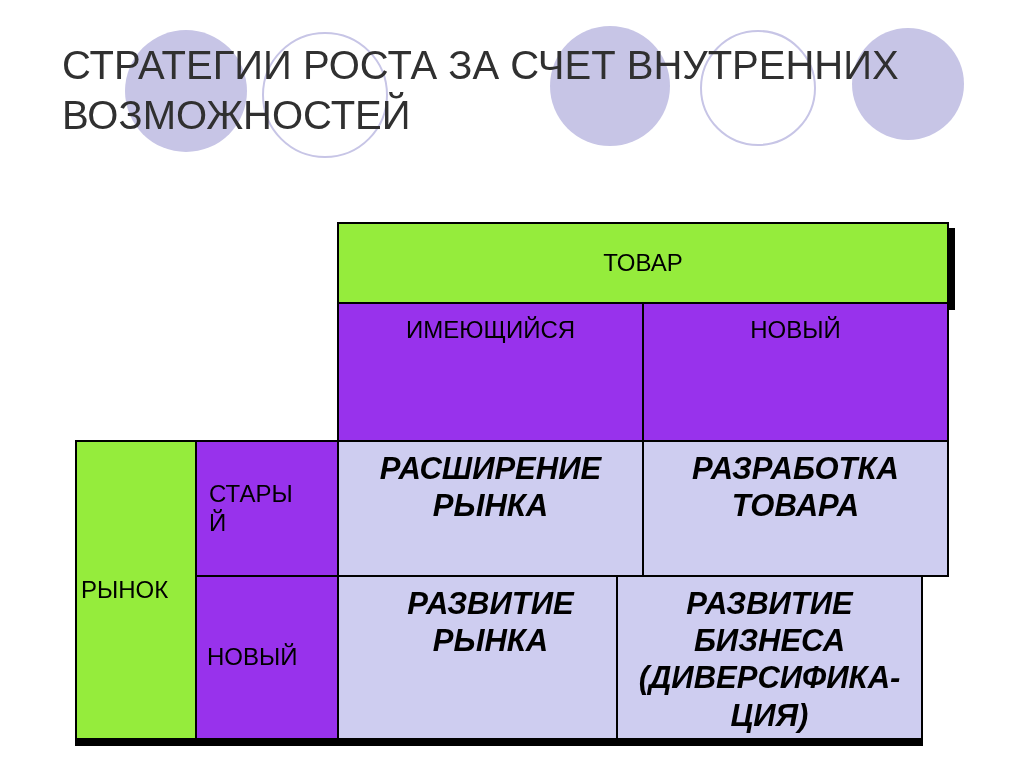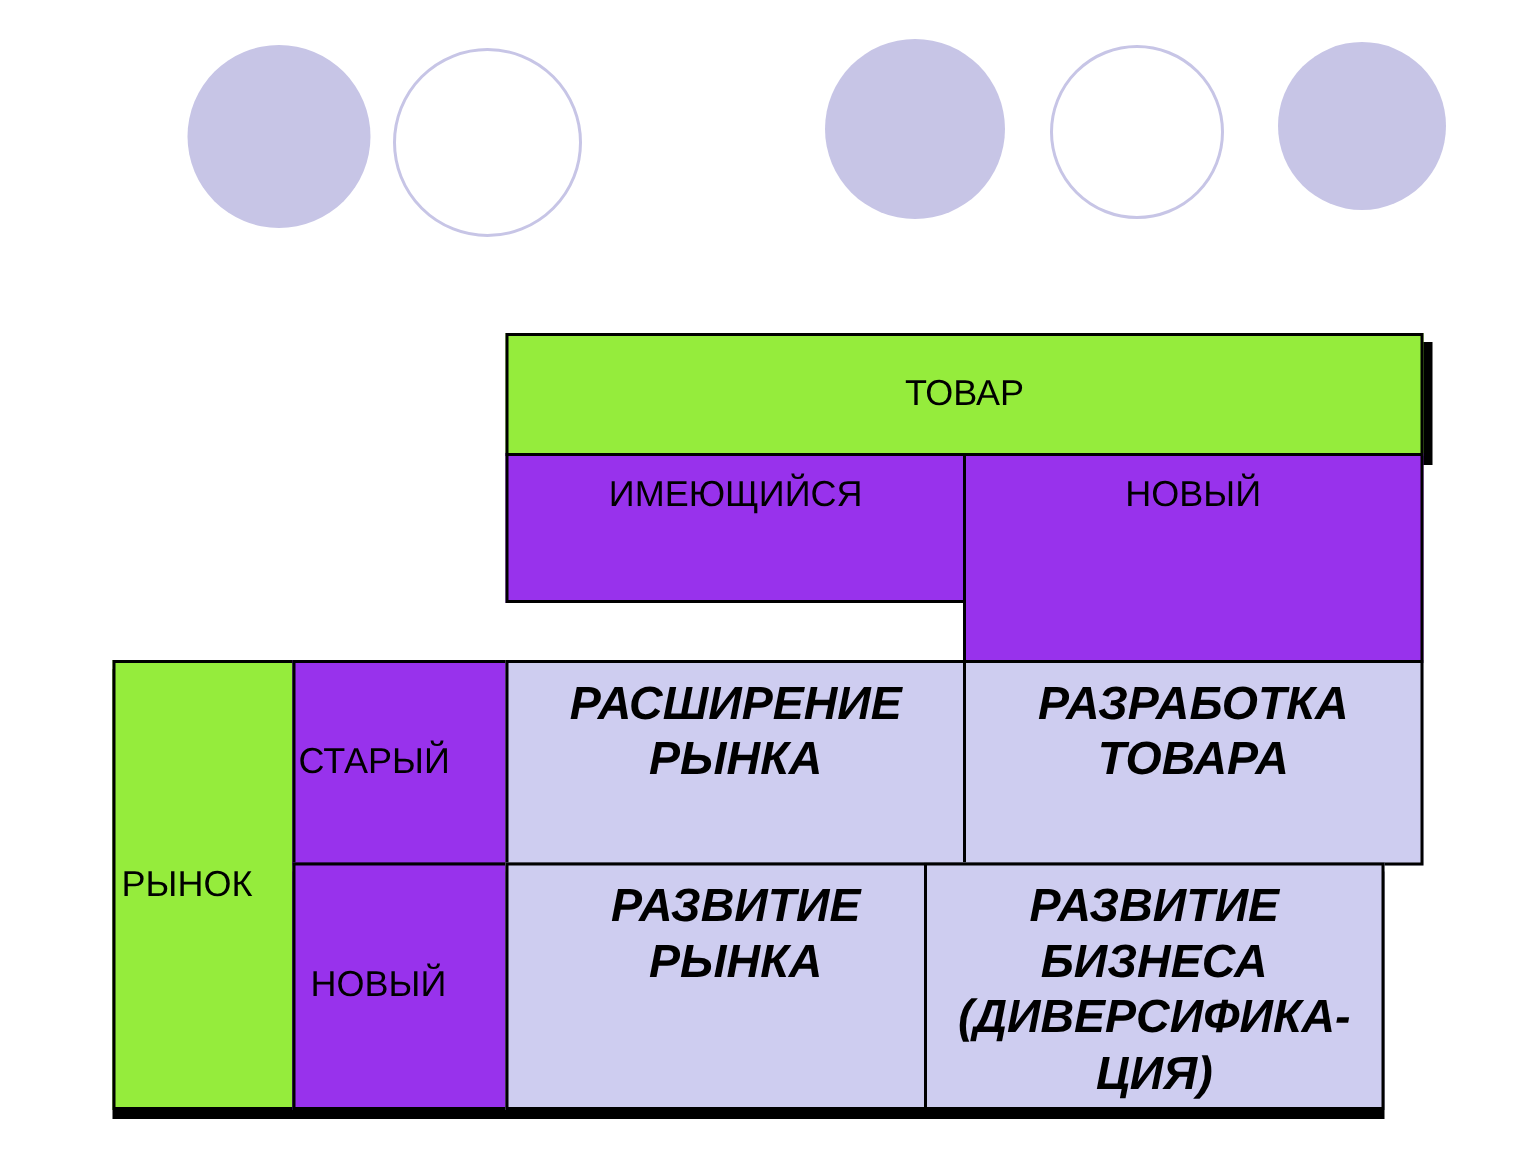--- a/index.html
+++ b/index.html
@@ -68,38 +68,38 @@
     align-items: flex-start;
     padding: 8px 30px;
   }
 
   .tovar {
     left: 337px; top: 222px; width: 612px; height: 82px;
     justify-content: center; align-items: center;
     box-shadow: 6px 6px 0 #000000;
   }
   .col-hdr-1 {
-    left: 337px; top: 302px; width: 307px; height: 100px;
+    left: 337px; top: 302px; width: 307px; height: 140px;
     justify-content: center; align-items: flex-start; padding-top: 12px;
   }
   .col-hdr-2 {
     left: 642px; top: 302px; width: 307px; height: 140px;
     justify-content: center; align-items: flex-start; padding-top: 12px;
   }
   .rynok {
     left: 75px; top: 440px; width: 122px; height: 300px;
     align-items: center; justify-content: flex-start;
     padding-left: 4px; padding-right: 26px;
     word-break: break-all;
     box-shadow: 0 6px 0 #000000;
   }
   .row-hdr-1 {
     left: 195px; top: 440px; width: 144px; height: 137px;
     align-items: center; justify-content: flex-start;
-    padding-left: 2px; padding-right: 32px;
+    padding-left: 12px; padding-right: 32px;
     word-break: break-all;
   }
   .row-hdr-2 {
     left: 195px; top: 575px; width: 144px; height: 165px;
     align-items: center; justify-content: flex-start;
     padding-left: 10px; padding-right: 10px;
     word-break: break-all;
     box-shadow: 0 6px 0 #000000;
   }
   .cell-1-1 { left: 337px; top: 440px; width: 307px; height: 137px; }
@@ -111,20 +111,21 @@
 <body>
 
 <div class="slide">
 
   <div class="circle filled c1"></div>
   <div class="circle outline c2"></div>
   <div class="circle filled c3"></div>
   <div class="circle outline c4"></div>
   <div class="circle filled c5"></div>
 
+  <h1 class="title">СТРАТЕГИИ РОСТА ЗА СЧЕТ ВНУТРЕННИХ ВОЗМОЖНОСТЕЙ</h1>
 
   <div>
 
     <div class="cell green hdr tovar">ТОВАР</div>
 
     <div class="cell purple hdr col-hdr-1">ИМЕЮЩИЙСЯ</div>
 
     <div class="cell purple hdr col-hdr-2">НОВЫЙ</div>
 
     <div class="cell green hdr rynok">РЫНОК</div>

